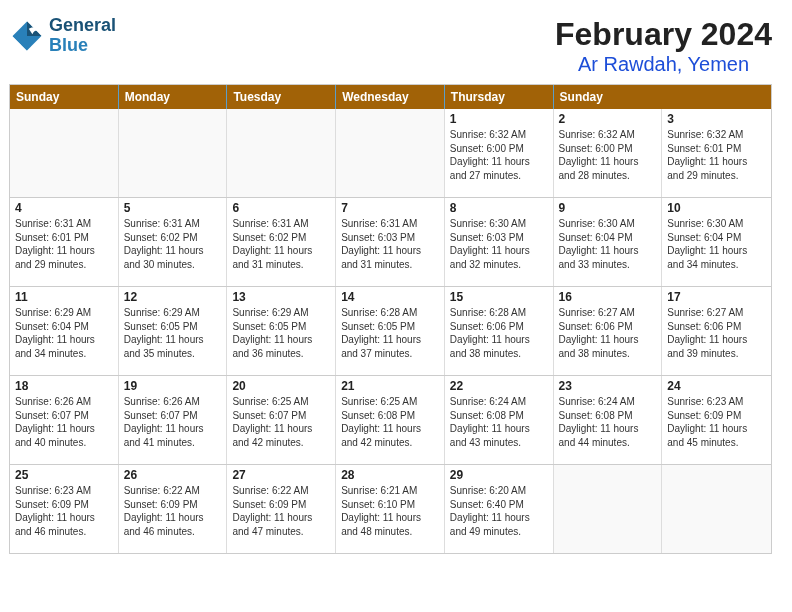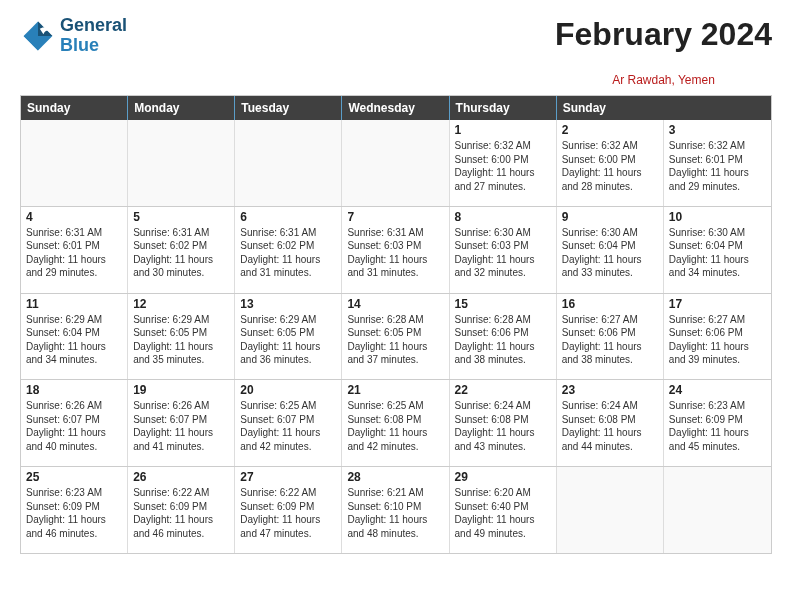--- a/index.html
+++ b/index.html
@@ -6,21 +6,21 @@
     body {
       font-family: Arial, sans-serif;
       background: #fff;
       width: 792px;
       height: 612px;
       overflow: hidden;
     }
     .page {
       width: 792px;
       height: 566px;
-      padding: 16px 20px 12px 20px;
+      padding: 16px 20px 12px 9px;
       display: flex;
       flex-direction: column;
     }
     .header {
       display: flex;
       justify-content: space-between;
       align-items: flex-start;
       margin-bottom: 8px;
     }
     .logo {
@@ -43,34 +43,33 @@
     .logo-blue { color: #2980b9; }
     .title-block {
       text-align: center;
     }
     .main-title {
       font-size: 32px;
       font-weight: bold;
       color: #222;
     }
     .subtitle {
-      font-size: 12px;
-      color: #b91c1c;
-      margin-top: 20px;
+      font-size: 20px;
+      color: #1d4ed8;
     }
     .calendar {
       flex: 1;
       display: flex;
       flex-direction: column;
       border: 1px solid #ccc;
     }
     .cal-header {
       display: grid;
       grid-template-columns: repeat(7, 1fr);
-      background: #404040;
+      background: #a16207;
     }
     .cal-header-cell {
       color: #fff;
       font-weight: bold;
       font-size: 12px;
       padding: 5px 6px;
       border-right: 1px solid #5b9ec9;
       text-align: left;
     }
     .cal-header-cell:last-child { border-right: none; }

